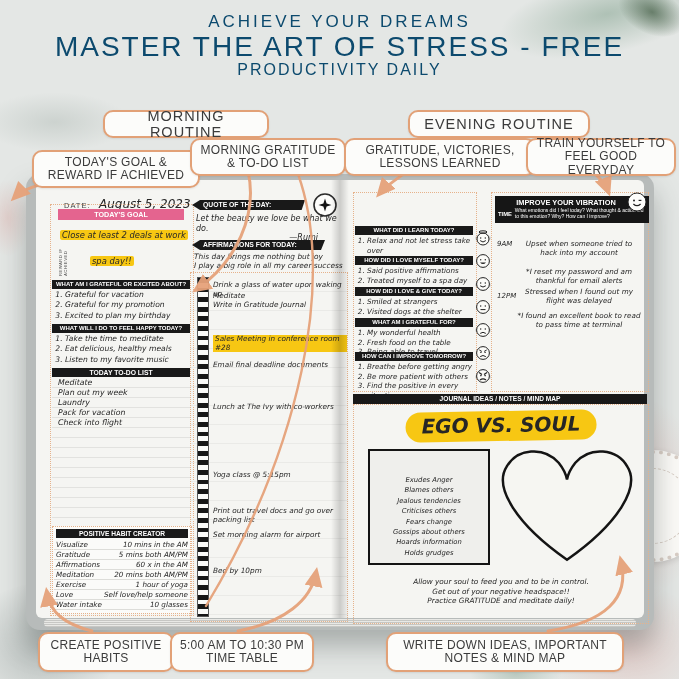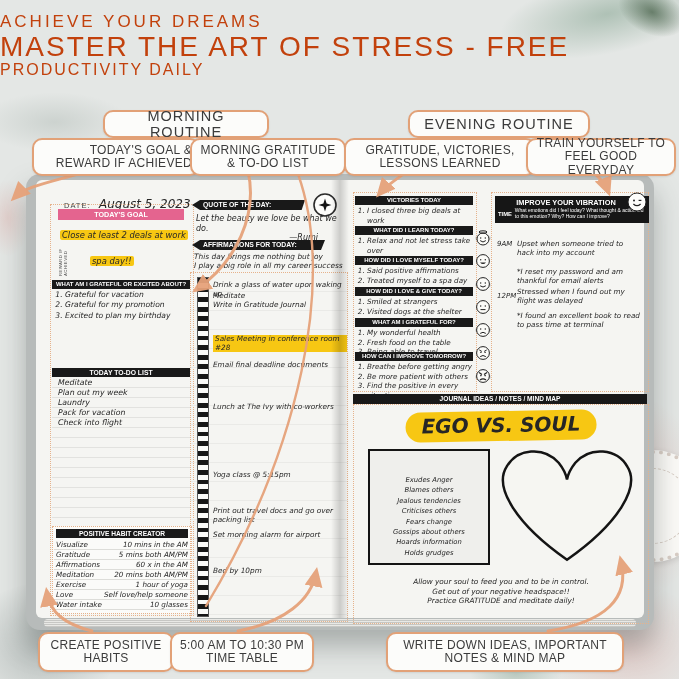--- a/index.html
+++ b/index.html
@@ -13,21 +13,21 @@
   .wash-r{right:-24px;top:398px;width:130px;height:200px;background:radial-gradient(ellipse,rgba(224,185,180,.55),rgba(224,185,180,0) 72%);}
   .doily{position:absolute;right:-30px;top:450px;width:104px;height:104px;border-radius:50%;
          background:#fbfaf7;border:4px dotted #d9cec6;box-shadow:0 2px 6px rgba(0,0,0,.12);}
   .doily:after{content:"";position:absolute;inset:14px;border-radius:50%;border:1px dashed #d3c8bf;}
   .wash-l{left:-14px;top:180px;width:44px;height:76px;background:radial-gradient(ellipse,rgba(224,185,180,.5),rgba(224,185,180,0) 72%);}
   .wash-bl{left:-34px;bottom:-34px;width:150px;height:130px;background:radial-gradient(ellipse,rgba(140,150,148,.5),rgba(140,150,148,0) 72%);}
   .wash-br{right:-28px;bottom:-34px;width:160px;height:130px;background:radial-gradient(ellipse,rgba(224,185,180,.55),rgba(224,185,180,0) 72%);}
   .wash-bc{right:118px;bottom:-18px;width:90px;height:46px;background:radial-gradient(ellipse,rgba(139,168,150,.45),rgba(139,168,150,0) 72%);}
 
   
-  .hdr{position:absolute;left:0;right:0;text-align:left;color:#c2410c;}
+  .hdr{position:absolute;left:0;right:0;text-align:center;color:#0c4a6e;}
   .hdr1{top:12px;font-size:17px;letter-spacing:3px;}
   .hdr2{top:31px;font-size:28px;letter-spacing:2px;}
   .hdr3{top:61px;font-size:16px;letter-spacing:2px;}
 
   
   .pill{position:absolute;z-index:5;background:#fcfcfa;border:2px solid #e2a177;border-radius:10px;
         display:flex;align-items:center;justify-content:center;text-align:center;
         font-size:12px;line-height:1.12;color:#3b3b3b;padding:2px 6px;letter-spacing:.3px;box-shadow:0 1px 2px rgba(0,0,0,.08);}
   .pill.big{font-size:14.5px;letter-spacing:1px;}
 
@@ -78,21 +78,21 @@
   .rsec .bar{font-size:6px;line-height:9px;height:9px;}
   .rsec ol{margin:1px 0 0;padding-left:12px;}
   .rsec ol li{font-size:7.2px;line-height:9.6px;min-height:9.6px;}
   .faces{position:absolute;left:124px;top:42px;width:16px;display:flex;flex-direction:column;gap:7px;}
   .vib-head{position:absolute;left:144px;top:8px;width:148px;background:#161616;color:#fff;padding:2px 3px 3px;}
   .vib-title{font-size:7.4px;font-weight:bold;text-align:center;padding-right:12px;}
   .vib-row{display:flex;gap:3px;margin-top:1px;}
   .vib-time-label{font-size:5.8px;font-weight:bold;align-self:center;}
   .vib-prompt{font-size:5px;line-height:5.8px;}
   .vib-time{position:absolute;left:146px;font-size:7px;}
-  .vib-text{position:absolute;left:166px;width:124px;font-size:7.2px;line-height:8.6px;}
+  .vib-text{position:absolute;left:166px;width:124px;text-align:center;font-size:7.2px;line-height:8.6px;}
   .journal-bar{position:absolute;left:2px;top:206px;width:294px;font-size:6.6px;line-height:10px;height:10px;}
   .journal{position:absolute;left:2px;top:216px;width:294px;height:218px;
            background-image:radial-gradient(#d9d9d4 .5px,rgba(0,0,0,0) .6px);background-size:4px 4px;}
   .mindmap-title{position:absolute;left:50%;top:6px;transform:translateX(-50%) rotate(-1deg);
            background:#f7c713;border-radius:18px;padding:2px 16px 4px;font-size:20px;font-weight:bold;white-space:nowrap;}
   .ego-box{position:absolute;left:14px;top:44px;width:118px;height:112px;border:2px solid #141414;background:#efefec;}
   .ego-box ul,.soul ul{margin:0;padding:0;list-style:none;text-align:center;}
   .ego-box ul{padding-top:24px;}
   .ego-box li,.soul li{font-size:6.8px;line-height:10.4px;}
   .soul-wrap{position:absolute;left:140px;top:30px;width:146px;height:140px;}
@@ -116,21 +116,21 @@
   <div class="wash wash-l"></div>
   <div class="wash wash-bl"></div>
   <div class="wash wash-br"></div>
   <div class="wash wash-bc"></div>
 
   <div class="hdr hdr1">ACHIEVE YOUR DREAMS</div>
   <div class="hdr hdr2">MASTER THE ART OF STRESS - FREE</div>
   <div class="hdr hdr3">PRODUCTIVITY DAILY</div>
 
   <div class="pill big" style="left:103px;top:110px;width:150px;height:20px;">MORNING ROUTINE</div>
-  <div class="pill" style="left:32px;top:138px;width:152px;height:30px;text-align:right;">TODAY'S GOAL &amp; REWARD IF ACHIEVED</div>
+  <div class="pill" style="left:32px;top:150px;width:152px;height:30px;">TODAY'S GOAL &amp; REWARD IF ACHIEVED</div>
   <div class="pill" style="left:190px;top:138px;width:140px;height:30px;">MORNING GRATITUDE &amp; TO-DO LIST</div>
   <div class="pill big" style="left:408px;top:110px;width:166px;height:20px;">EVENING ROUTINE</div>
   <div class="pill" style="left:344px;top:138px;width:176px;height:30px;">GRATITUDE, VICTORIES, LESSONS LEARNED</div>
   <div class="pill" style="left:38px;top:632px;width:120px;height:32px;">CREATE POSITIVE HABITS</div>
   <div class="pill" style="left:526px;top:138px;width:134px;height:30px;">TRAIN YOURSELF TO FEEL GOOD EVERYDAY</div>
   <div class="pill" style="left:170px;top:632px;width:128px;height:32px;">5:00 AM TO 10:30 PM TIME TABLE</div>
   <div class="pill" style="left:386px;top:632px;width:222px;height:32px;">WRITE DOWN IDEAS, IMPORTANT NOTES &amp; MIND MAP</div>
 
   <svg class="arrows" width="679" height="679" viewBox="0 0 679 679">
     <defs>
@@ -171,20 +171,28 @@
 
         <div class="abs" style="left:2px;top:92px;width:138px;">
           <div class="bar colbar">WHAT AM I GRATEFUL OR EXCITED ABOUT?</div>
           <ol class="numlist hand">
             <li>Grateful for vacation</li>
               <li>Grateful for my promotion</li>
               <li>Excited to plan my birthday</li>
           </ol>
         </div>
 
+        <div class="abs" style="left:2px;top:136px;width:138px;">
+          <div class="bar colbar">WHAT WILL I DO TO FEEL HAPPY TODAY?</div>
+          <ol class="numlist hand">
+            <li>Take the time to meditate</li>
+              <li>Eat delicious, healthy meals</li>
+              <li>Listen to my favorite music</li>
+          </ol>
+        </div>
 
         <div class="abs todo-lines" style="left:2px;top:190px;width:138px;height:146px;"></div>
         <div class="abs" style="left:2px;top:180px;width:138px;">
           <div class="bar colbar" style="font-size:6.8px;">TODAY TO-DO LIST</div>
           <ul class="plainlist hand">
             <li>Meditate</li>
               <li>Plan out my week</li>
               <li>Laundry</li>
               <li>Pack for vacation</li>
               <li>Check into flight</li>
@@ -254,27 +262,20 @@
               <div>Set morning alarm for airport</div>
               <div>Bed by 10pm</div>
           </div>
         </div>
       </div>
 
       <div class="page page-right">
         <div class="abs dotted" style="left:2px;top:4px;width:122px;height:198px;"></div>
         <div class="abs dotted" style="left:140px;top:4px;width:156px;height:198px;"></div>
 
-        <div class="rsec" style="top:8px;">
-          <div class="bar">VICTORIES TODAY</div>
-          <ol class="hand">
-              <li>I closed three big deals at work</li>
-              <li></li>
-            </ol>
-        </div>
         <div class="rsec" style="top:38px;">
           <div class="bar">WHAT DID I LEARN TODAY?</div>
           <ol class="hand">
               <li>Relax and not let stress take over</li>
               <li></li>
             </ol>
         </div>
         <div class="rsec" style="top:68px;">
           <div class="bar">HOW DID I LOVE MYSELF TODAY?</div>
           <ol class="hand">

